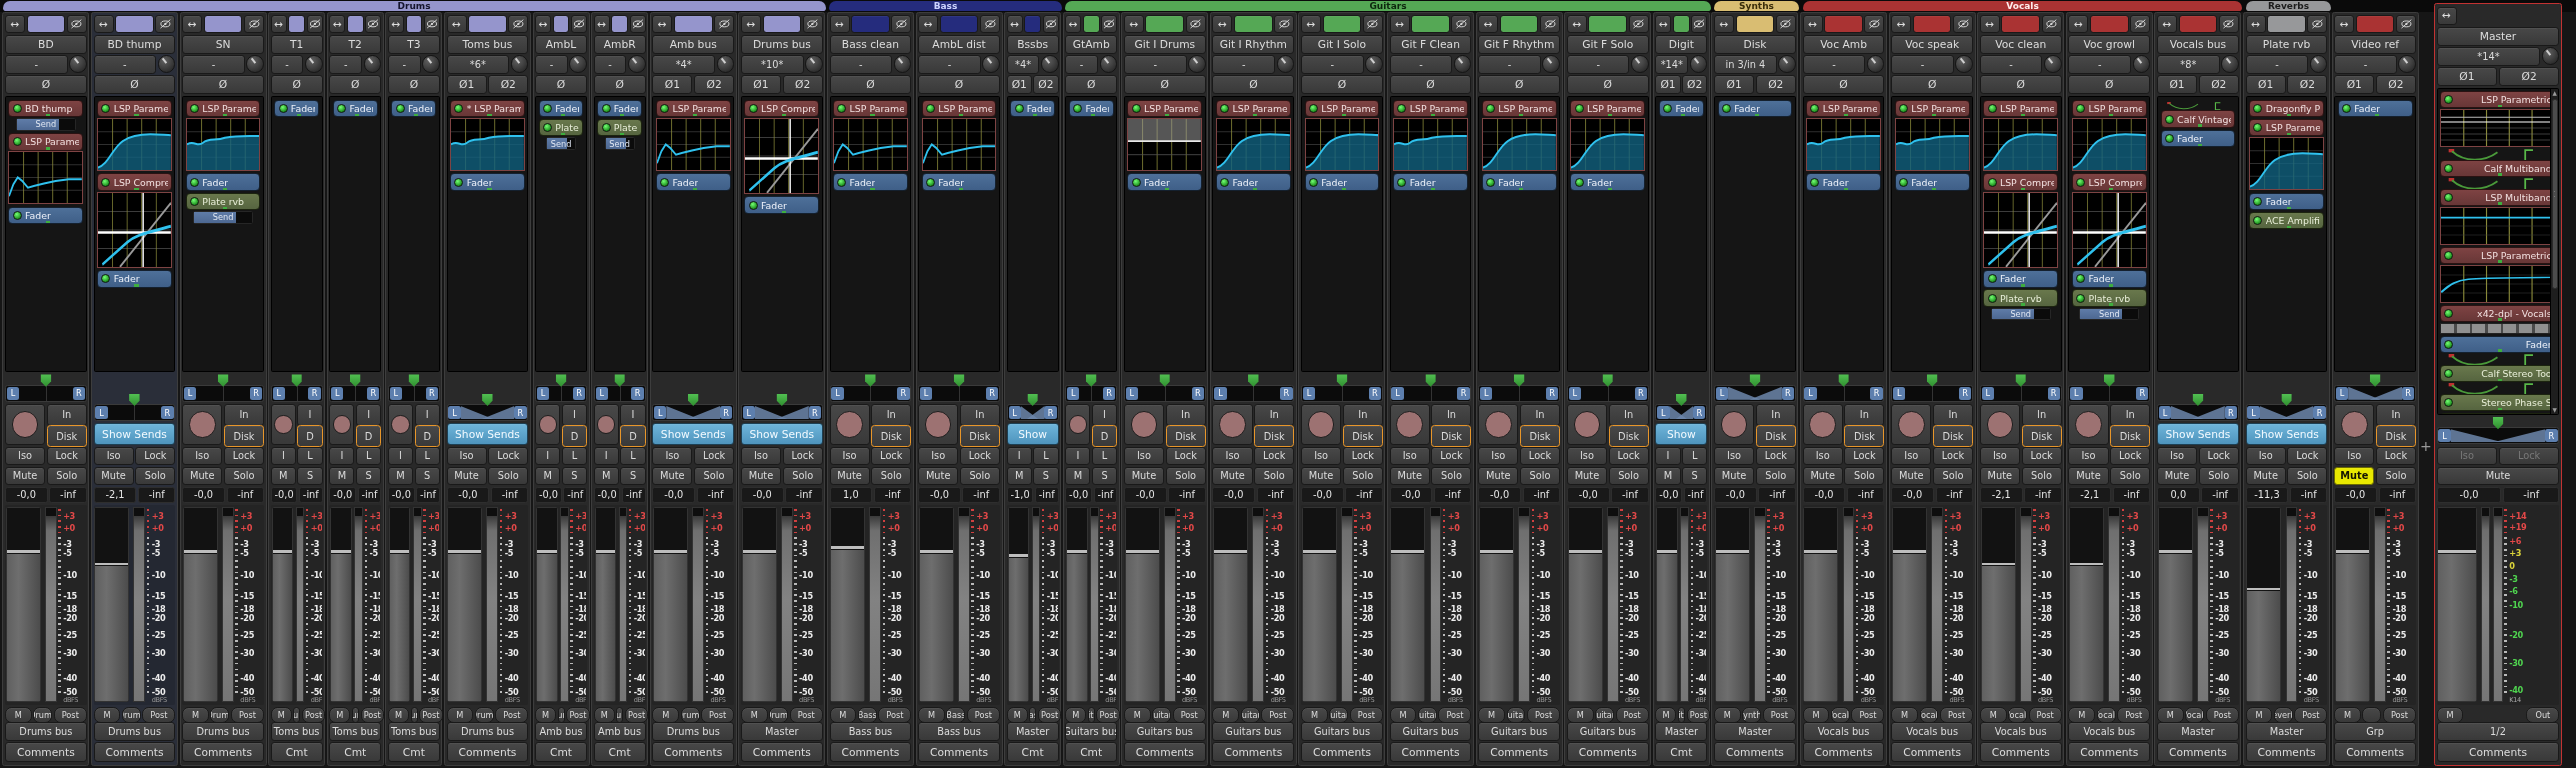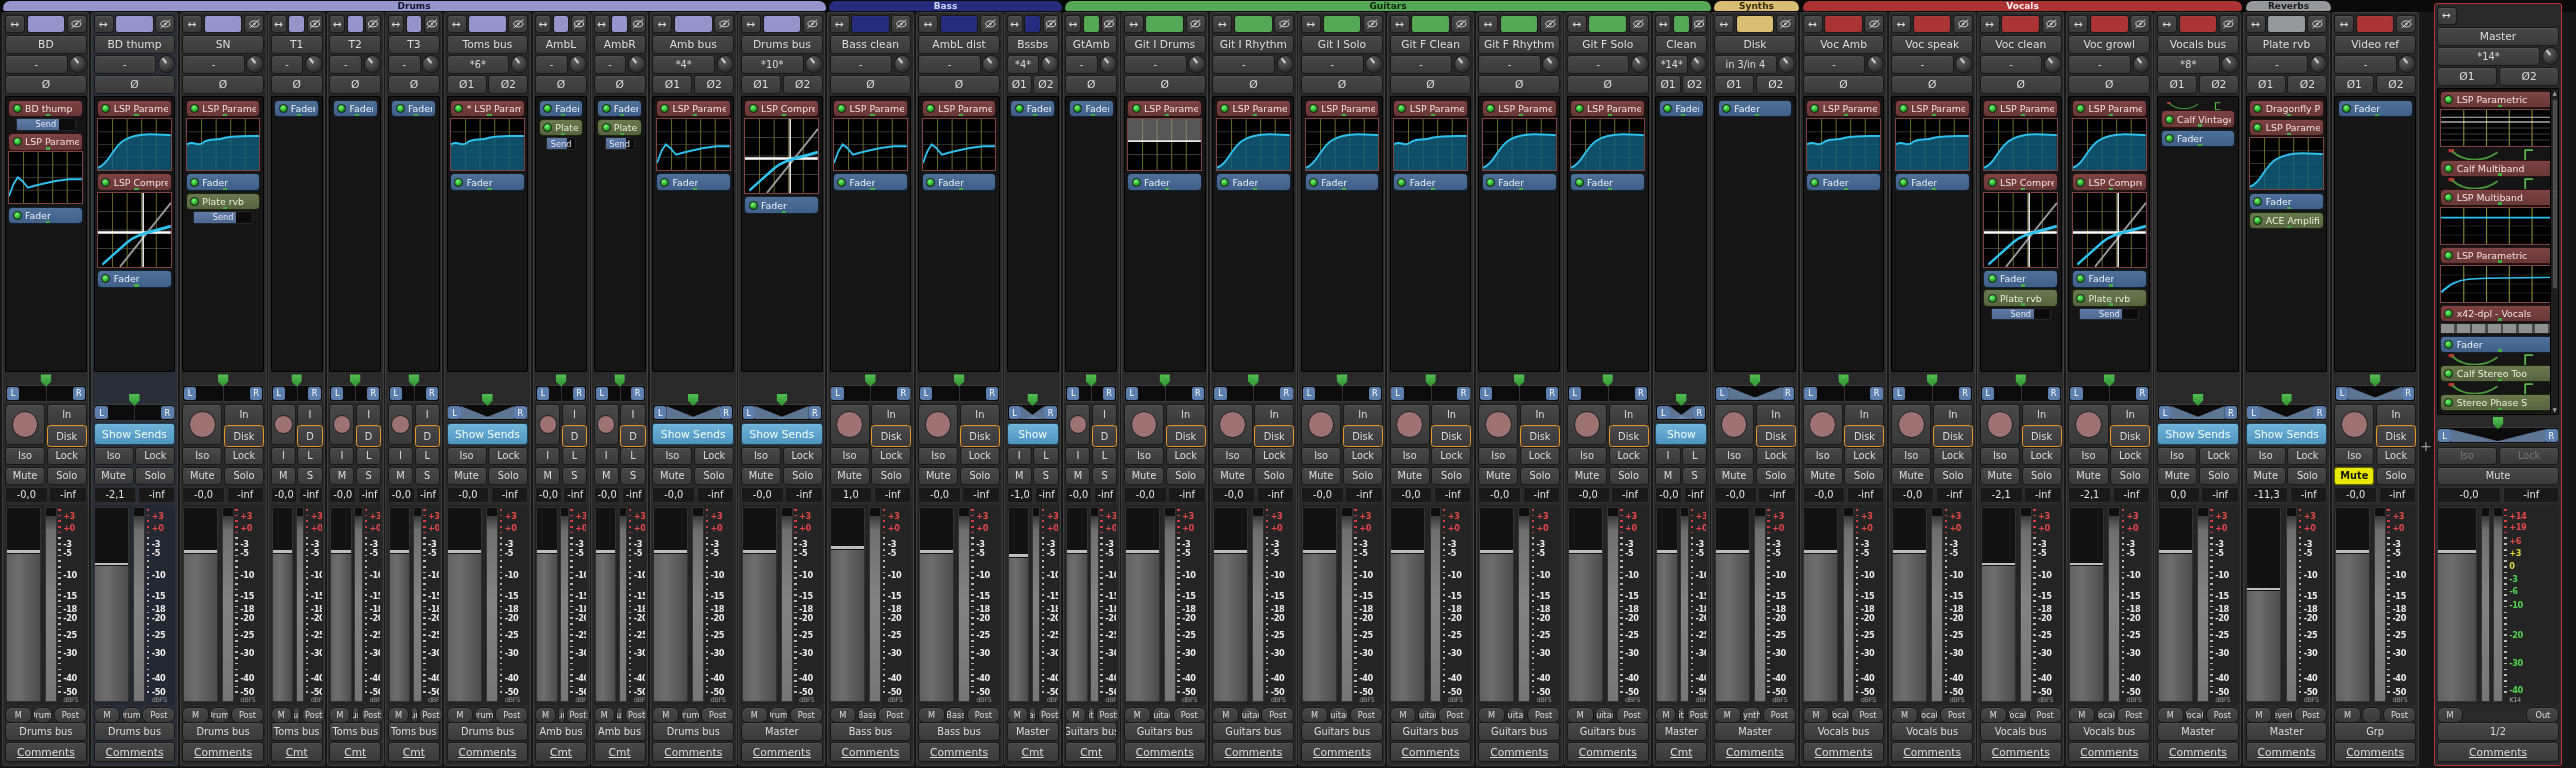--- a/index.html
+++ b/index.html
@@ -16,21 +16,21 @@
   .sq{width:18px;flex:0 0 18px;font-size:10.7px;}
   .n .sq{width:14px;flex:0 0 14px;}
   .colorbtn{flex:1;}
   .namebtn{flex:1;font-size:10.7px;height:17px;}
   .inbtn{flex:1;}
   .knob{width:15.6px;height:15.6px;flex:0 0 15.6px;border-radius:50%;background:radial-gradient(circle at 35% 30%,#606060,#2e2e2e 75%);border:0.8px solid #141414;position:relative;}
   .knob:after{content:"";position:absolute;left:7.4px;top:0.8px;width:1.6px;height:5.7px;background:#cfcfcf;transform-origin:0.8px 7px;transform:rotate(-38deg);}
   .ph{flex:1;font-size:10.7px;}
   .procbox{flex:1;min-height:0;background:#151515;border:0.8px solid #000;border-radius:1.6px;margin:1.6px 0;padding:1.6px 0 0 0;overflow:hidden;position:relative;display:flex;flex-direction:column;}
   .pent{height:15.6px;flex:0 0 15.6px;margin:0.8px 2.5px;border-radius:4.1px;display:flex;align-items:center;padding:0 3.3px;gap:3.3px;font-size:9.4px;overflow:hidden;white-space:nowrap;position:relative;}
-  .m .pent{height:14.8px;flex:0 0 14.8px;}
+  .m .pent{height:14.8px;flex:0 0 14.8px;justify-content:space-between;}
   .p-red{background:linear-gradient(#7e4343,#683737);border:0.8px solid #2a1212;color:#f2e0e0;}
   .p-blue{background:linear-gradient(#4e7099,#3f5f88);border:0.8px solid #14202e;color:#eef2fa;}
   .p-green{background:linear-gradient(#69784c,#566540);border:0.8px solid #1c240f;color:#e9efd9;}
   .pent:after{content:"";position:absolute;left:50%;bottom:0;width:4.1px;height:2.5px;background:#3fae3f;}
   .led{width:9px;height:9px;flex:0 0 9px;border-radius:50%;background:radial-gradient(circle at 38% 32%,#73ff73,#1d8f1d 72%);border:1.6px solid #101c10;box-sizing:border-box;}
   .plabel{overflow:hidden;text-overflow:clip;}
   .disp{margin:0 2.5px 1.6px 2.5px;background:#000;border:0.8px solid #7e4343;flex:0 0 auto;}
   .disp svg{display:block;width:100%;height:100%;}
   .d62{height:51px;} .d90{height:74px;} .d44{height:36px;}
   .limbar{height:9px;margin:0 2.5px 1.6px 2.5px;border:0.8px solid #222;background:repeating-linear-gradient(90deg,#909090 0 13px,#4a4a4a 13px 15.6px);flex:0 0 auto;}
@@ -74,21 +74,21 @@
   .scale{flex:1;position:relative;overflow:hidden;margin-left:1.6px;}
   .tickcol{position:absolute;left:0;top:1.6px;bottom:6.6px;width:2.5px;background:repeating-linear-gradient(180deg,#b9b9b9 0 1.6px,transparent 1.6px 5.7px);}
   .tickred{position:absolute;left:0;top:1.6px;height:13%;width:2.5px;background:repeating-linear-gradient(180deg,#d04040 0 1.6px,transparent 1.6px 5.7px);}
   .slab{position:absolute;left:4.9px;transform:translateY(-50%);font-size:8.2px;font-weight:bold;letter-spacing:-0.4px;white-space:nowrap;}
   .sfoot{font-size:6.6px;font-weight:normal;}
   .minirow{display:flex;gap:1.6px;height:14px;margin:0.8px 0;}
   .mini{font-size:8.2px;height:14px;border-radius:6.6px;padding:0 2.5px;}
   .mini-a{flex:0 0 19.7px;} .mini-g{flex:1;} .mini-m{flex:0 0 26px;}
   .n .mini-a{flex:0 0 14px;} .n .mini-m{flex:0 0 16.4px;}
   .outbtn{height:16.4px;margin:0.8px 0;}
-  .combtn{height:18px;font-size:10.7px;margin:0.8px 0;text-decoration:underline;}
+  .combtn{height:18px;font-size:10.7px;margin:0.8px 0;}
   .gapcol{width:13px;flex:0 0 13px;display:flex;align-items:flex-start;justify-content:center;}
   .plusbtn{margin-top:426px;color:#999;font-size:14px;background:none;border:none;height:16.4px;width:13px;display:flex;align-items:center;justify-content:center;}
   .sbar{position:absolute;top:0;right:0;bottom:0;width:7.4px;background:#1e1e1e;border-left:0.8px solid #000;}
   .sarr{position:absolute;left:0;right:0;height:8.2px;color:#9a9a9a;font-size:5.7px;display:flex;align-items:center;justify-content:center;}
   .sthumb{position:absolute;left:0.8px;right:0.8px;top:9.8px;height:58%;background:#4c4c4c;border-radius:2.5px;border:0.8px solid #2a2a2a;}
   .sthumb:after{content:"";position:absolute;left:1.6px;right:1.6px;top:50%;height:5.7px;margin-top:-2.5px;background:repeating-linear-gradient(180deg,#777 0 0.8px,transparent 0.8px 2.5px);}
   .eye{width:14.8px;height:9.8px;}
 </style>
 </head>
 <body>
@@ -2288,21 +2288,21 @@
           <div class="btn colorbtn" style="background: linear-gradient(rgb(85, 168, 85), rgb(85, 168, 85));"></div>
           <div class="btn sq">
             <svg class="eye" viewBox="0 0 20 14">
               <ellipse cx="10" cy="7" rx="6.5" ry="4.2" fill="none" stroke="#d8d8d8" stroke-width="1.4"></ellipse>
               <circle cx="10" cy="7" r="1.6" fill="#d8d8d8"></circle>
               <line x1="3" y1="13" x2="17" y2="1" stroke="#d8d8d8" stroke-width="1.4"></line>
             </svg>
           </div>
         </div>
         <div class="row">
-          <div class="btn namebtn">Clean</div>
+          <div class="btn namebtn">Digit</div>
         </div>
         <div class="row">
           <div class="btn inbtn">*14*</div>
           <div class="knob"></div>
         </div>
         <div class="row">
           <div class="btn ph">Ø1</div>
           <div class="btn ph">Ø2</div>
         </div>
         <div class="procbox">

